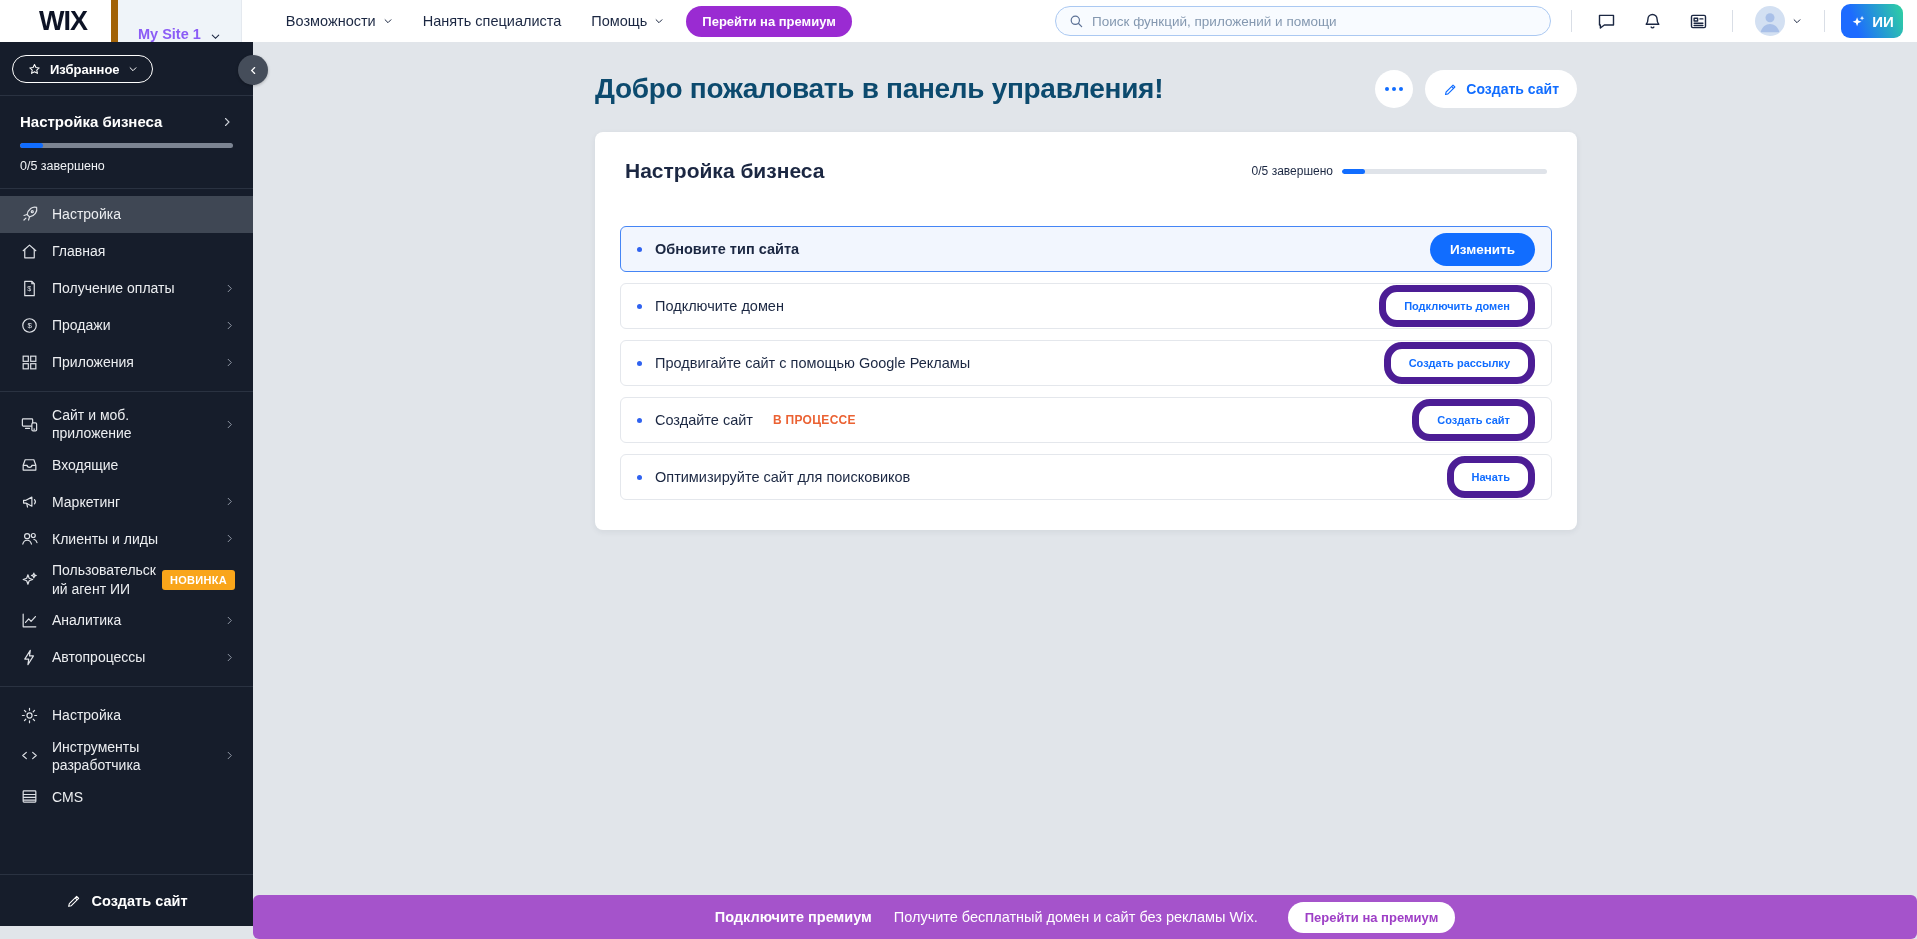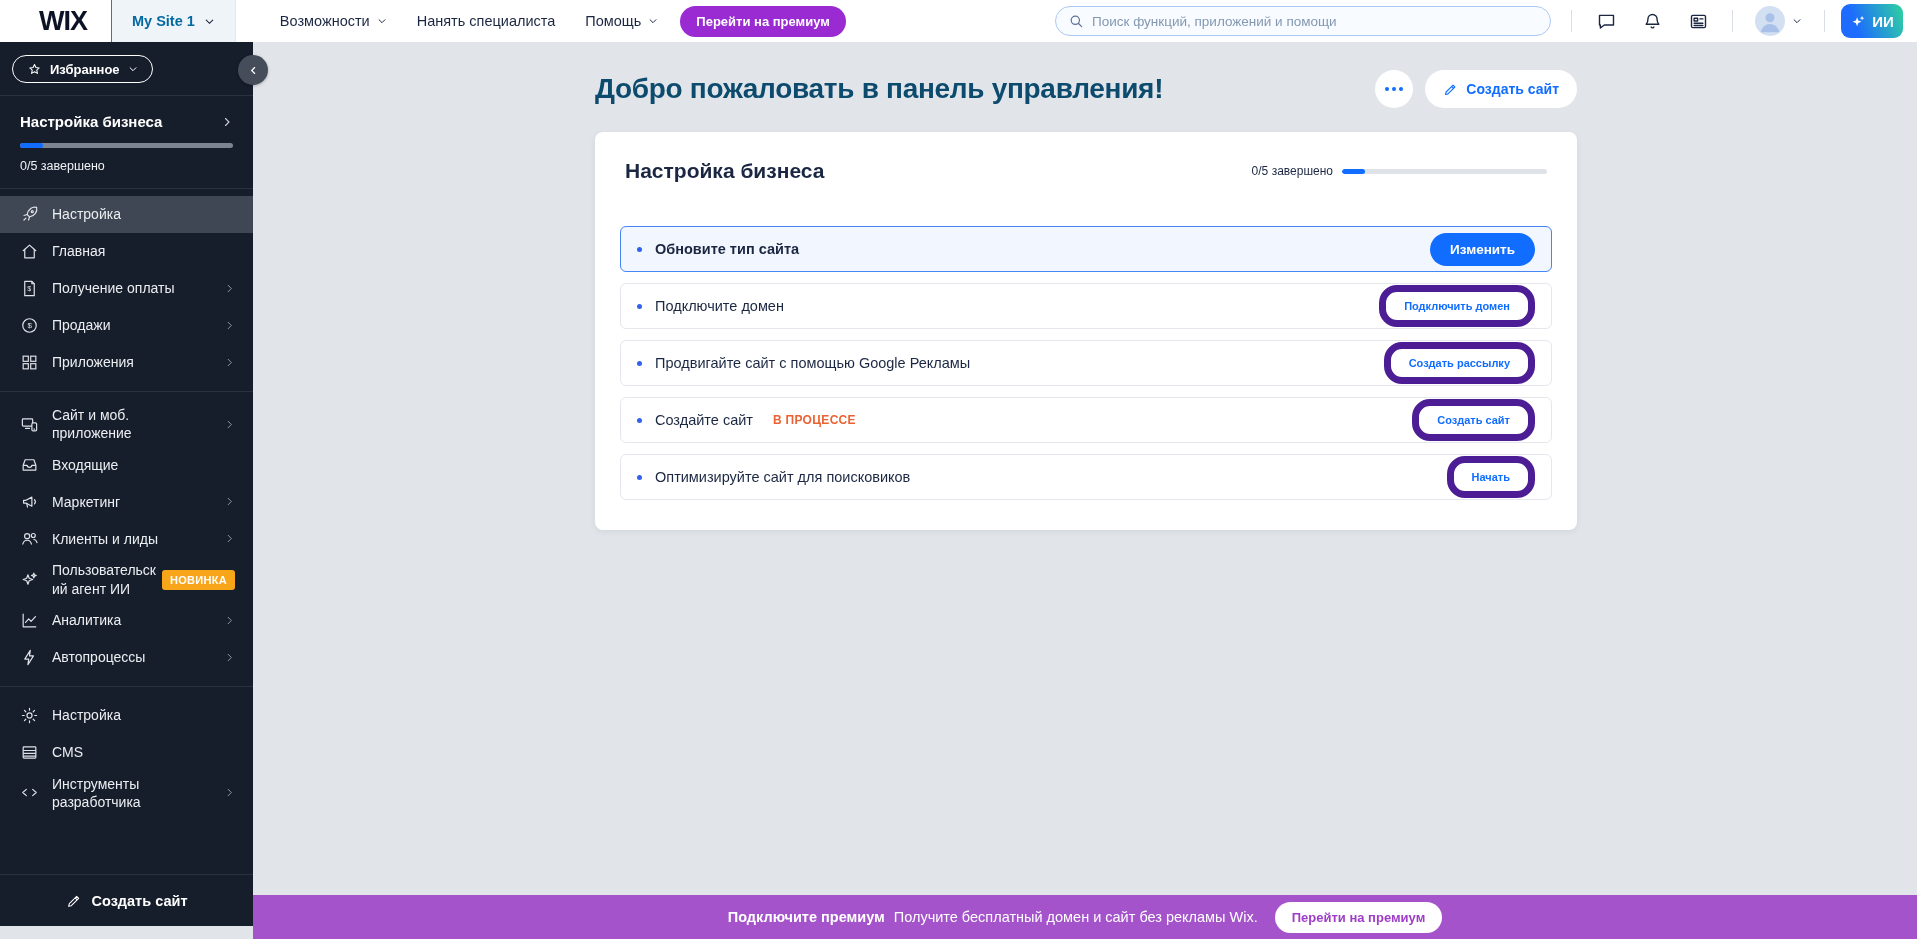--- a/index.html
+++ b/index.html
@@ -1,21 +1,21 @@
 <!DOCTYPE html>
 <html><head>
 <meta charset="utf-8">
 <style>
   * { margin:0; padding:0; box-sizing:border-box; }
   html,body { width:1917px; height:939px; font-family:"Liberation Sans", sans-serif; background:#e1e5ea; overflow:hidden; }
 
   
   .topbar { position:absolute; top:0; left:0; width:1917px; height:42px; background:#ffffff; display:flex; align-items:center; z-index:30; }
   .logo { font-weight:800; font-size:27px; letter-spacing:-1px; color:#0d1326; padding:0 24px 0 39px; }
-  .site-tab { height:42px; display:flex; align-items:center; gap:9px; padding:0 20px; background:#eff4f9; border-left:1px solid #a16207; border-right:1px solid #e4e9ef; font-size:14.5px; font-weight:600; color:#0369a1; cursor:pointer; }
+  .site-tab { height:42px; display:flex; align-items:flex-end; gap:9px; padding:0 20px; background:#eff4f9; border-left:7px solid #a16207; border-right:1px solid #e4e9ef; font-size:14.5px; font-weight:600; color:#8b5cf6; cursor:pointer; }
   .top-nav { display:flex; align-items:center; gap:30px; margin-left:44px; }
   .top-nav-item { display:flex; align-items:center; gap:7px; font-size:14.5px; color:#1b2742; cursor:pointer; white-space:nowrap; }
   .premium-pill { margin-left:22px; background:#9a2bd2; color:#fff; font-size:13px; font-weight:700; padding:8px 16px; border-radius:18px; cursor:pointer; white-space:nowrap; }
   .searchbox { margin-left:auto; width:496px; height:30px; border:1px solid #abc9f2; background:#f8fbff; border-radius:16px; display:flex; align-items:center; padding:0 12px; gap:8px; }
   .searchbox input { border:none; outline:none; background:transparent; font-size:13.5px; color:#44597a; width:100%; font-family:"Liberation Sans", sans-serif; }
   .searchbox input::placeholder { color:#8498b0; }
   .top-icons { display:flex; align-items:center; gap:22px; margin-left:20px; margin-right:16px; }
   .icon-btn { width:24px; height:24px; display:flex; align-items:center; justify-content:center; color:#1b2742; cursor:pointer; }
   .vdiv { width:1px; height:22px; background:#d9dee6; }
   .avatar-wrap { display:flex; align-items:center; gap:7px; cursor:pointer; }
@@ -64,21 +64,21 @@
   .task-row { min-height:46px; border:1px solid #e4e7ec; border-radius:6px; background:#fff; display:flex; align-items:center; padding:0 16px; }
   .task-row.active { background:#f2f6fe; border-color:#4585f5; }
   .task-bullet { width:5px; height:5px; border-radius:50%; background:#2f62f0; margin-right:13px; flex:none; }
   .task-label { font-size:14.5px; color:#1b2742; }
   .task-row.active .task-label { font-weight:700; }
   .task-status { margin-left:20px; font-size:12px; font-weight:700; color:#eb6233; letter-spacing:.3px; }
   .btn-primary { margin-left:auto; background:#116dff; color:#fff; font-size:13.5px; font-weight:600; padding:9px 20px; border-radius:18px; cursor:pointer; white-space:nowrap; }
   .btn-outline { margin-left:auto; background:#fff; border:7px solid #4c1d95; color:#116dff; font-size:11px; font-weight:600; padding:8px 18px; border-radius:18px; cursor:pointer; white-space:nowrap; }
 
   
-  .banner { position:absolute; left:253px; right:0; bottom:0; height:44px; background:#a553cb; display:flex; align-items:center; justify-content:center; gap:9px; color:#fff; font-size:14.5px; z-index:25; }
+  .banner { position:absolute; left:253px; right:0; bottom:0; height:44px; background:#a553cb; display:flex; align-items:center; justify-content:center; gap:22px; color:#fff; font-size:14.5px; z-index:25;border-radius:6px; }
   .banner b { font-weight:700; }
   .banner-btn { margin-left:8px; background:#fff; color:#9e3ec6; font-size:13px; font-weight:700; padding:8px 17px; border-radius:17px; cursor:pointer; white-space:nowrap; }
 
   svg { display:block; }
 </style>
 </head>
 <body>
 
 <div class="topbar">
   <div class="logo">WIX</div>
@@ -398,40 +398,40 @@
         <svg width="19" height="19" viewBox="0 0 24 24" fill="none" stroke="currentColor" stroke-width="1.5" stroke-linecap="round">
             <circle cx="12" cy="12" r="3.2"></circle>
             <path d="M12 3v2.4M12 18.6V21M3 12h2.4M18.6 12H21M5.6 5.6l1.7 1.7M16.7 16.7l1.7 1.7M18.4 5.6l-1.7 1.7M7.3 16.7l-1.7 1.7"></path>
           </svg>
       </span>
       <span class="nav-label">Настройка</span>
     </div>
 
     <div class="nav-item">
       <span class="nav-icon">
+        <svg width="19" height="19" viewBox="0 0 24 24" fill="none" stroke="currentColor" stroke-width="1.5" stroke-linecap="round" stroke-linejoin="round">
+            <path d="M8 8l-4.5 4L8 16M16 8l4.5 4L16 16"></path>
+          </svg>
+      </span>
+      <span class="nav-label">Инструменты разработчика</span>
+      <span class="nav-chevron">
+          <svg width="11" height="11" viewBox="0 0 24 24" fill="none" stroke="currentColor" stroke-width="2" stroke-linecap="round">
+            <path d="M9 5l7 7-7 7"></path>
+          </svg>
+        </span>
+    </div>
+
+    <div class="nav-item">
+      <span class="nav-icon">
         <svg width="19" height="19" viewBox="0 0 24 24" fill="none" stroke="currentColor" stroke-width="1.5">
             <rect x="4" y="5" width="16" height="14" rx="1"></rect>
             <path d="M4 9.5h16M4 13h16M4 16.5h16"></path>
           </svg>
       </span>
       <span class="nav-label">CMS</span>
-    </div>
-
-    <div class="nav-item">
-      <span class="nav-icon">
-        <svg width="19" height="19" viewBox="0 0 24 24" fill="none" stroke="currentColor" stroke-width="1.5" stroke-linecap="round" stroke-linejoin="round">
-            <path d="M8 8l-4.5 4L8 16M16 8l4.5 4L16 16"></path>
-          </svg>
-      </span>
-      <span class="nav-label">Инструменты разработчика</span>
-      <span class="nav-chevron">
-          <svg width="11" height="11" viewBox="0 0 24 24" fill="none" stroke="currentColor" stroke-width="2" stroke-linecap="round">
-            <path d="M9 5l7 7-7 7"></path>
-          </svg>
-        </span>
     </div>
   </div>
 
   <div class="sb-bottom">
     <span>
       <svg width="16" height="16" viewBox="0 0 24 24" fill="none" stroke="#fff" stroke-width="1.6" stroke-linejoin="round">
           <path d="M4 20l1-4L16 5l3 3L8 19z"></path>
           <path d="M13.8 7.2l3 3"></path>
         </svg>
     </span>

